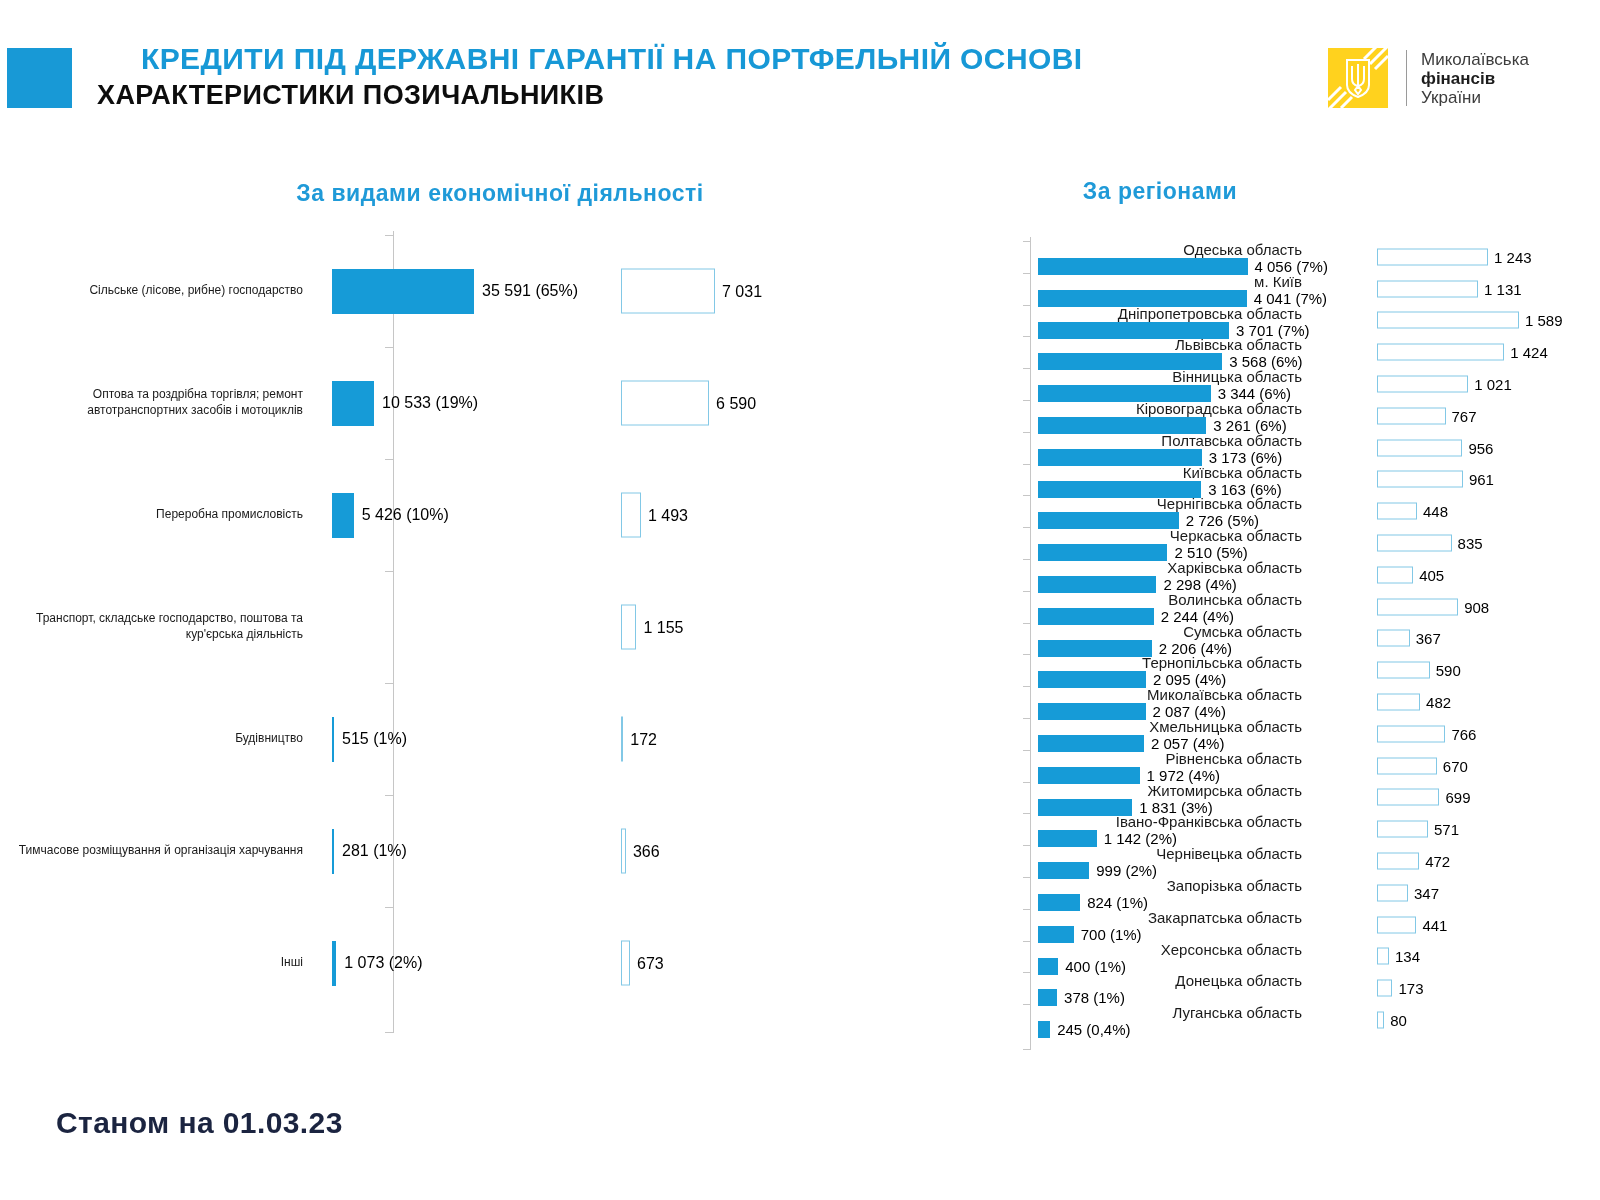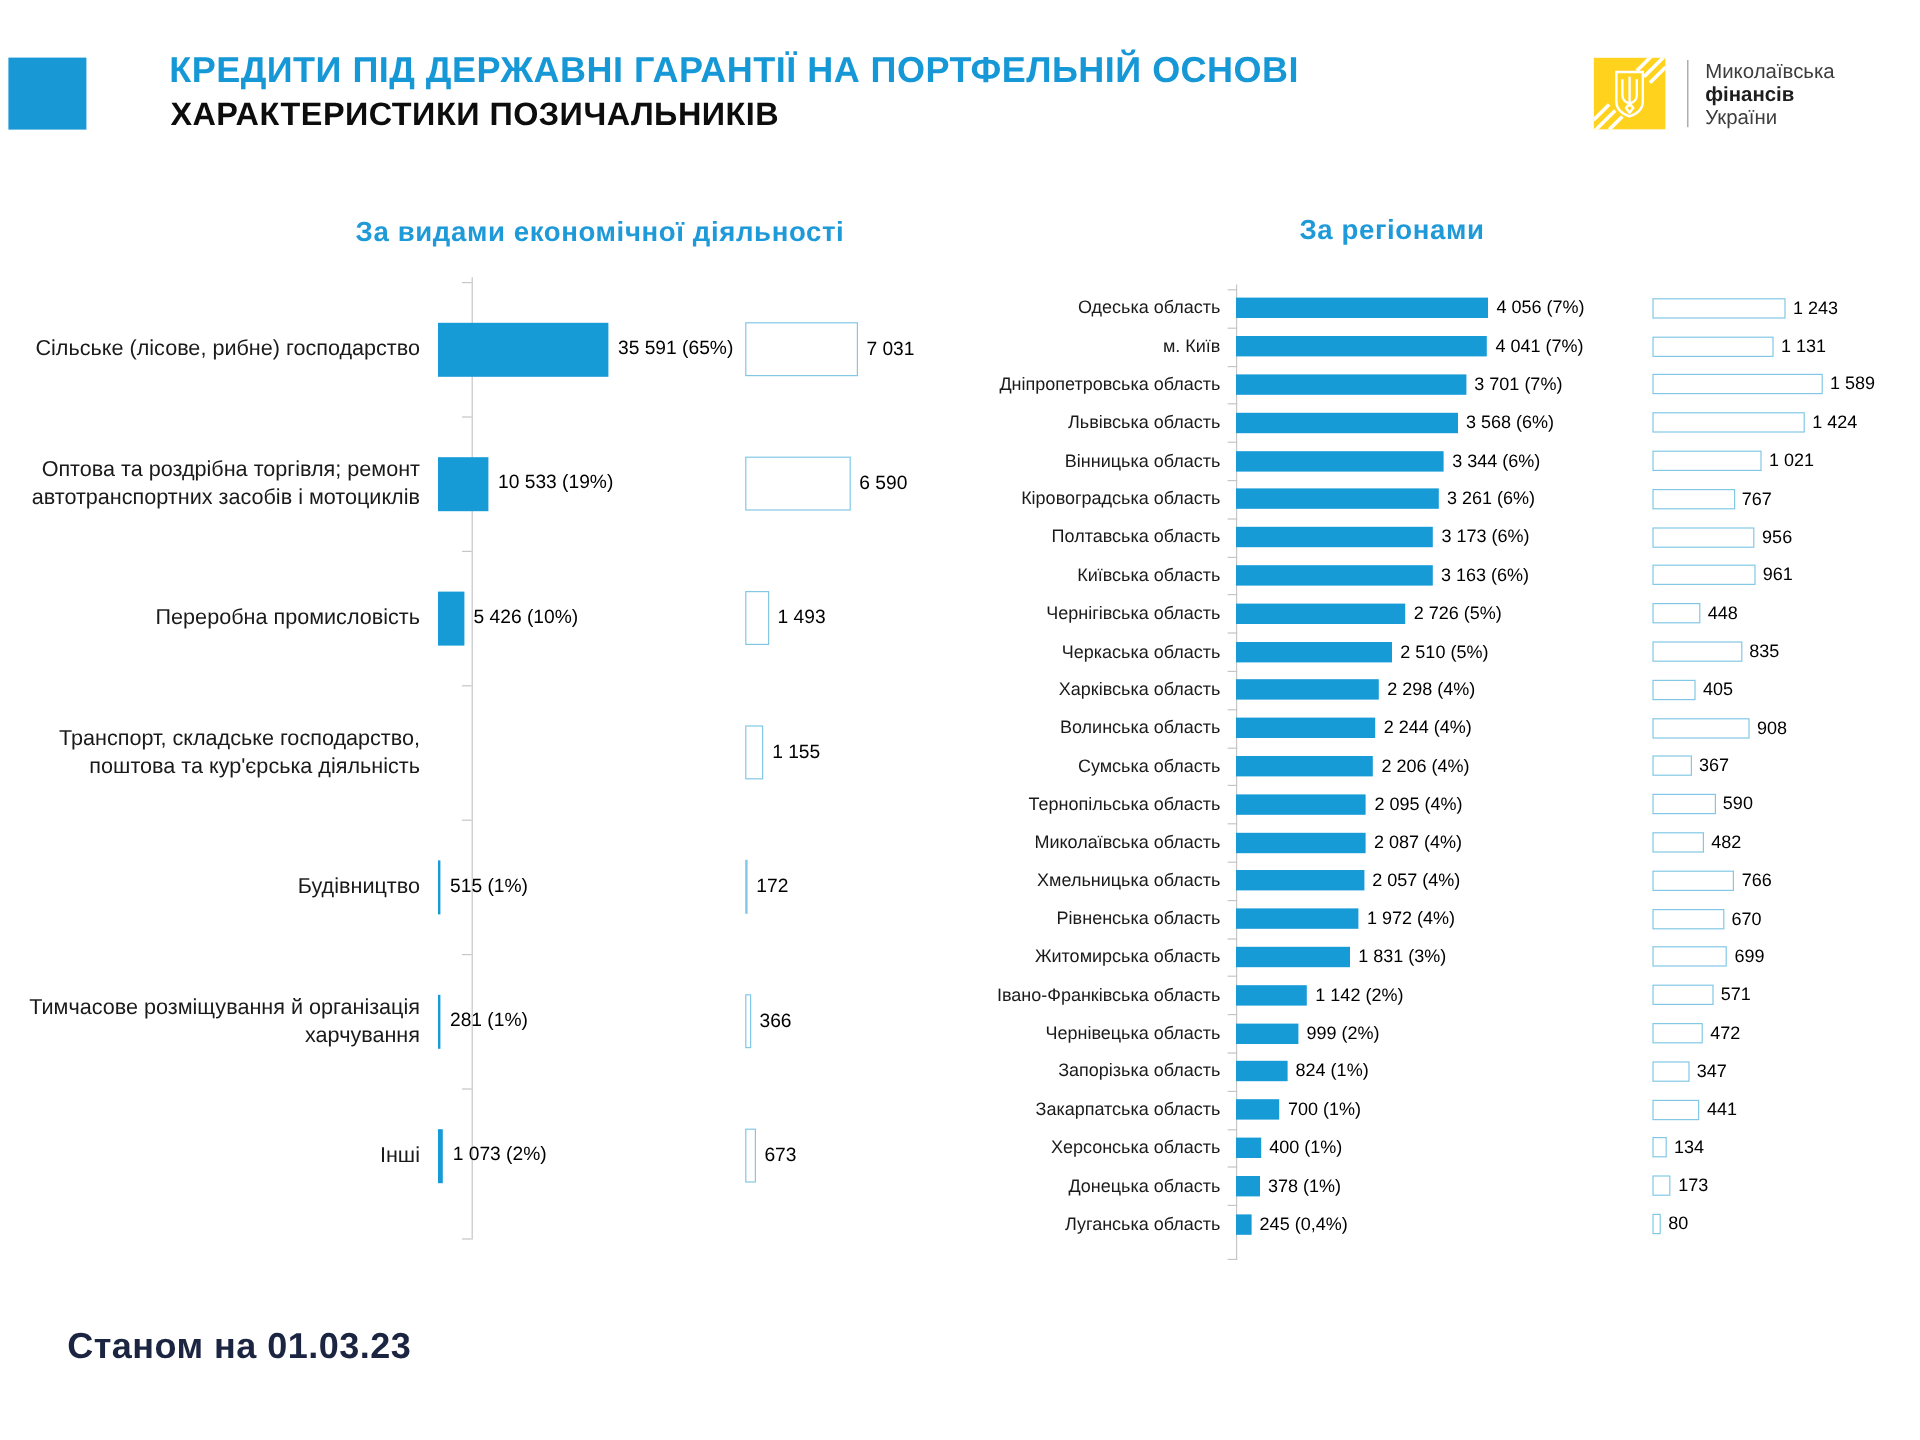--- a/index.html
+++ b/index.html
@@ -4,21 +4,21 @@
 <style>
   * { margin:0; padding:0; box-sizing:border-box; }
   html,body { width:1600px; height:1200px; background:#ffffff; overflow:hidden;
               font-family:"Liberation Sans", sans-serif; }
   #page { position:relative; width:1600px; height:1200px; background:#fff; }
 
   
   .accent-square { position:absolute; left:7px; top:48px; width:65px; height:60px; background:#1899d6; }
   .header-titles { position:absolute; left:97px; top:42px; }
   .header-line1 { font-size:30px; font-weight:bold; color:#1798d6; letter-spacing:.4px; white-space:nowrap;margin-left:44px; }
-  .header-line2 { font-size:27px; font-weight:bold; color:#0d0d0d; letter-spacing:.4px; margin-top:4px;margin-left:45px; }
+  .header-line2 { font-size:27px; font-weight:bold; color:#0d0d0d; letter-spacing:.4px; margin-top:4px; }
 
   .logo { position:absolute; left:1328px; top:47px; width:240px; height:62px; display:flex; align-items:center; }
   .logo-emblem { width:60px; height:60px; flex:0 0 60px; }
   .logo-divider { width:1px; height:56px; background:#9a9a9a; margin:0 14px 0 18px; }
   .logo-text { font-size:17px; line-height:19px; color:#3c3c3c; }
   .logo-text .bold { font-weight:bold; color:#1d1d1d; }
 
   
   .chart-title { position:absolute; font-size:23px; font-weight:bold; color:#1f9ad8; letter-spacing:.5px; text-align:center; }
   #title-activities { left:0; width:1000px; top:180px; }
@@ -36,32 +36,32 @@
   .sec { position:absolute; top:50%; transform:translateY(-50%); display:flex; align-items:center; }
   .bar-outline { background:#fff; border:1.5px solid #82c8e6; flex:0 0 auto; }
   .sec-value { white-space:nowrap; color:#000; }
 
   
   #chart-activities .rows { left:0; top:235px; width:1000px; }
   #chart-activities .axis-line { left:393px; }
   #chart-activities .row { height:112px; }
   #chart-activities .row::before { left:385px; }
   #chart-activities .rows::after { left:385px; }
-  #chart-activities .cat { width:365px; padding-right:15px; font-size:18px; line-height:1.3; }
+  #chart-activities .cat { width:332px; padding-right:29px; font-size:12px; line-height:1.3; }
   #chart-activities .plot { width:250px; }
   #chart-activities .bar-fill { height:45px; }
   #chart-activities .bar-value { margin-left:8px; font-size:16px; }
   #chart-activities .sec { left:621px; }
   #chart-activities .bar-outline { height:45px; }
   #chart-activities .sec-value { margin-left:7px; font-size:16px; }
 
   
   #chart-regions .rows { left:810px; top:241px; width:790px; }
   #chart-regions .axis-line { left:220px; }
-  #chart-regions .row { height:31.8px; }
+  #chart-regions .row { height:31.8px;flex-direction:column; }
   #chart-regions .row::before { left:213px; }
   #chart-regions .rows::after { left:213px; }
   #chart-regions .cat { width:220px; padding-right:13px; font-size:15px; white-space:nowrap; }
   #chart-regions .plot { width:335px; }
   #chart-regions .bar-fill { height:17px; }
   #chart-regions .bar-value { margin-left:7px; font-size:15px; }
   #chart-regions .sec { left:567px; }
   #chart-regions .bar-outline { height:17px; }
   #chart-regions .sec-value { margin-left:6px; font-size:15px; }
 

